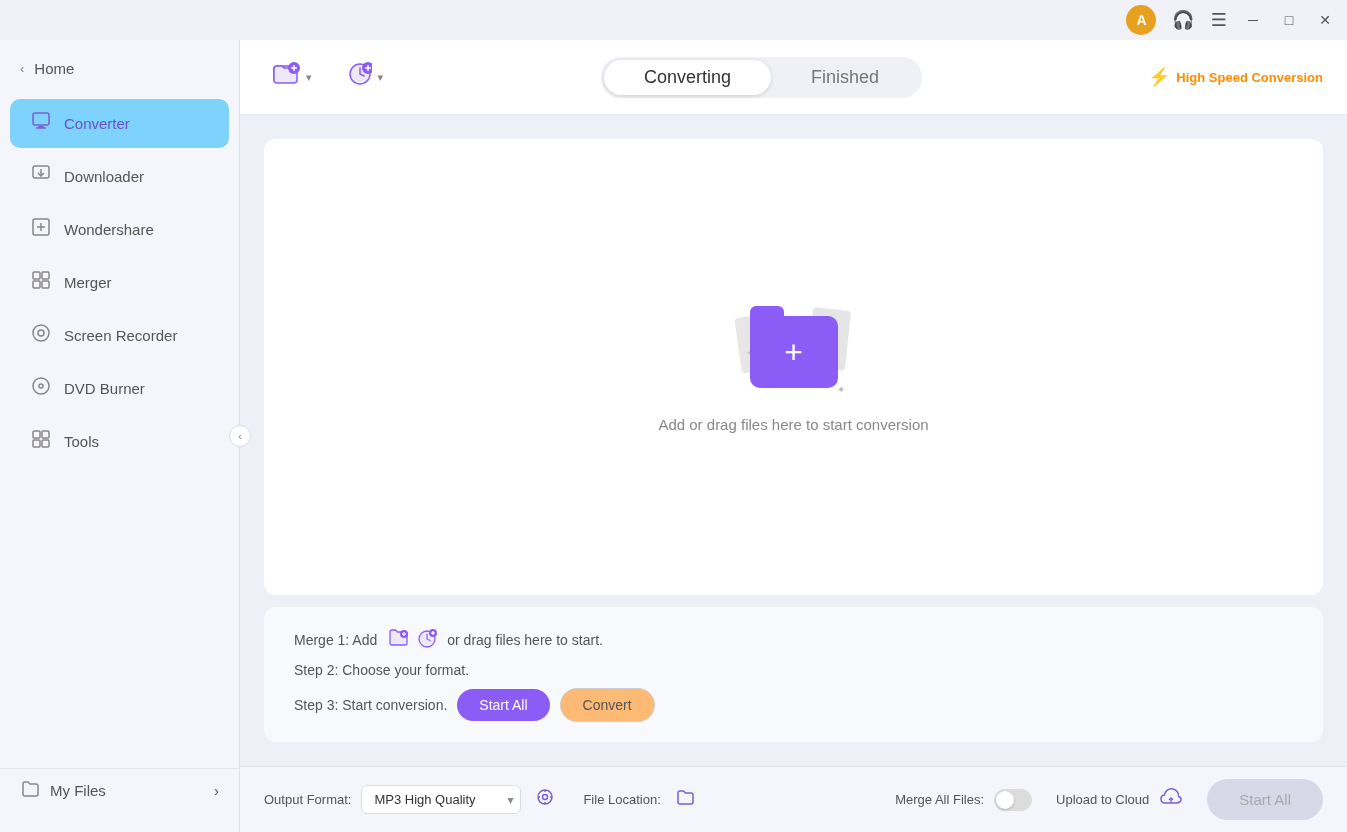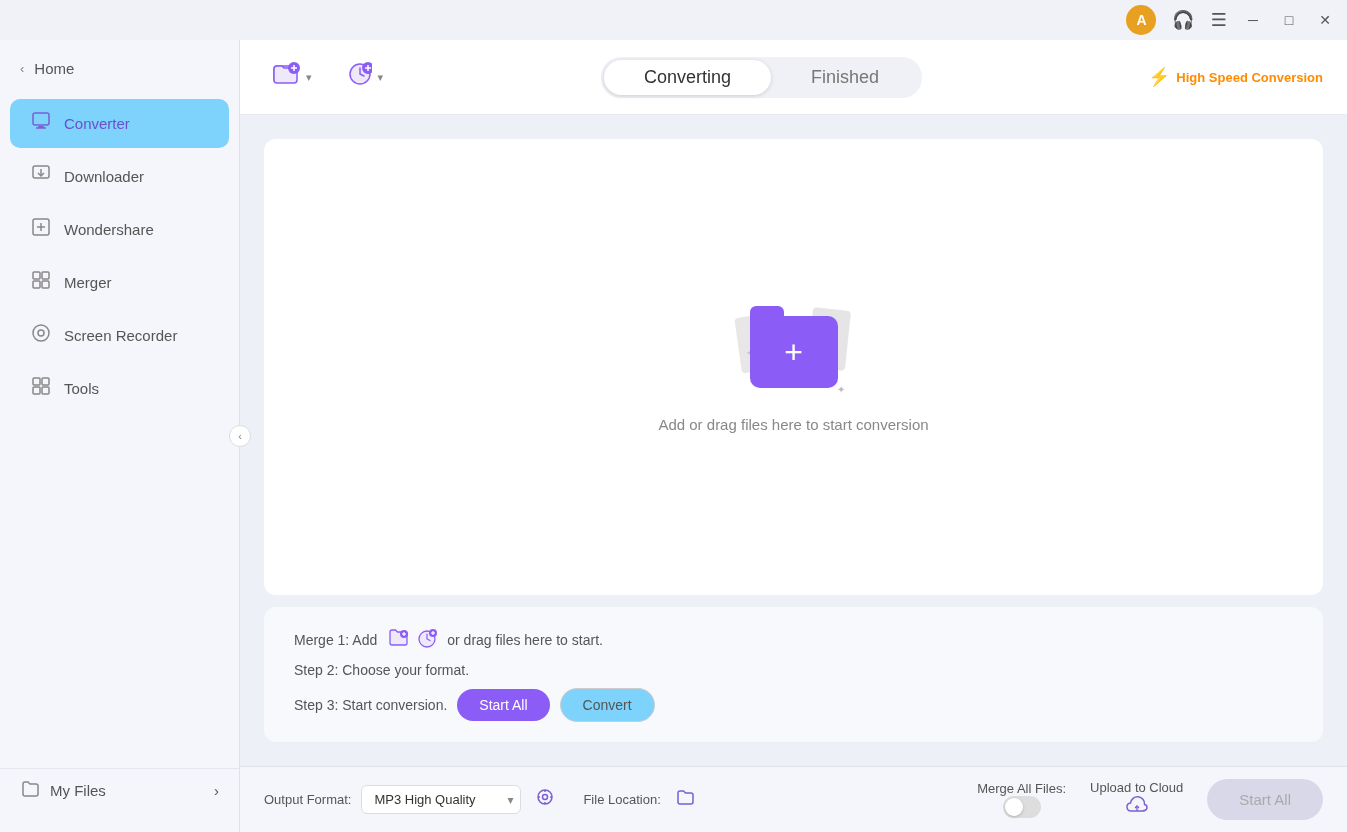--- a/index.html
+++ b/index.html
@@ -276,21 +276,21 @@
       background: #8b5cf6;
       color: white;
       border: none;
       border-radius: 20px;
       padding: 8px 22px;
       font-size: 14px;
       cursor: pointer;
       white-space: nowrap;
     }
     .convert-btn {
-      background: #7dd3fc;
+      background: #fdba74;
       color: #555;
       border: 1.5px solid #ccc;
       border-radius: 20px;
       padding: 8px 22px;
       font-size: 14px;
       cursor: pointer;
     }
     .step-buttons {
       display: flex;
       gap: 10px;
@@ -345,23 +345,23 @@
       font-size: 18px;
       color: #7b5fd4;
       padding: 4px;
     }
     .bottom-divider {
       flex: 1;
     }
     .merge-row {
       display: flex;
       align-items: center;
+      gap: 10px;
       font-size: 13px;
       color: #555;
-      flex-direction: column;
     }
     .toggle-switch {
       width: 38px;
       height: 22px;
       background: #ddd;
       border-radius: 11px;
       position: relative;
       cursor: pointer;
     }
     .toggle-switch::after {
@@ -463,20 +463,29 @@
     <div class="sidebar-item">
       <span class="sidebar-icon">
         <svg width="20" height="20" viewBox="0 0 20 20" fill="none">
           <circle cx="10" cy="10" r="8" stroke="#888" stroke-width="1.5" fill="none"></circle>
           <circle cx="10" cy="10" r="3" stroke="#888" stroke-width="1.5" fill="none"></circle>
         </svg>
       </span>
       <span>Screen Recorder</span>
     </div>
 
+    <div class="sidebar-item">
+      <span class="sidebar-icon">
+        <svg width="20" height="20" viewBox="0 0 20 20" fill="none">
+          <circle cx="10" cy="10" r="8" stroke="#888" stroke-width="1.5" fill="none"></circle>
+          <circle cx="10" cy="10" r="2" stroke="#888" stroke-width="1.5" fill="none"></circle>
+        </svg>
+      </span>
+      <span>DVD Burner</span>
+    </div>
 
     <div class="sidebar-item">
       <span class="sidebar-icon">
         <svg width="20" height="20" viewBox="0 0 20 20" fill="none">
           <rect x="2" y="2" width="7" height="7" rx="1" stroke="#888" stroke-width="1.5" fill="none"></rect>
           <rect x="11" y="2" width="7" height="7" rx="1" stroke="#888" stroke-width="1.5" fill="none"></rect>
           <rect x="2" y="11" width="7" height="7" rx="1" stroke="#888" stroke-width="1.5" fill="none"></rect>
           <rect x="11" y="11" width="7" height="7" rx="1" stroke="#888" stroke-width="1.5" fill="none"></rect>
         </svg>
       </span>

